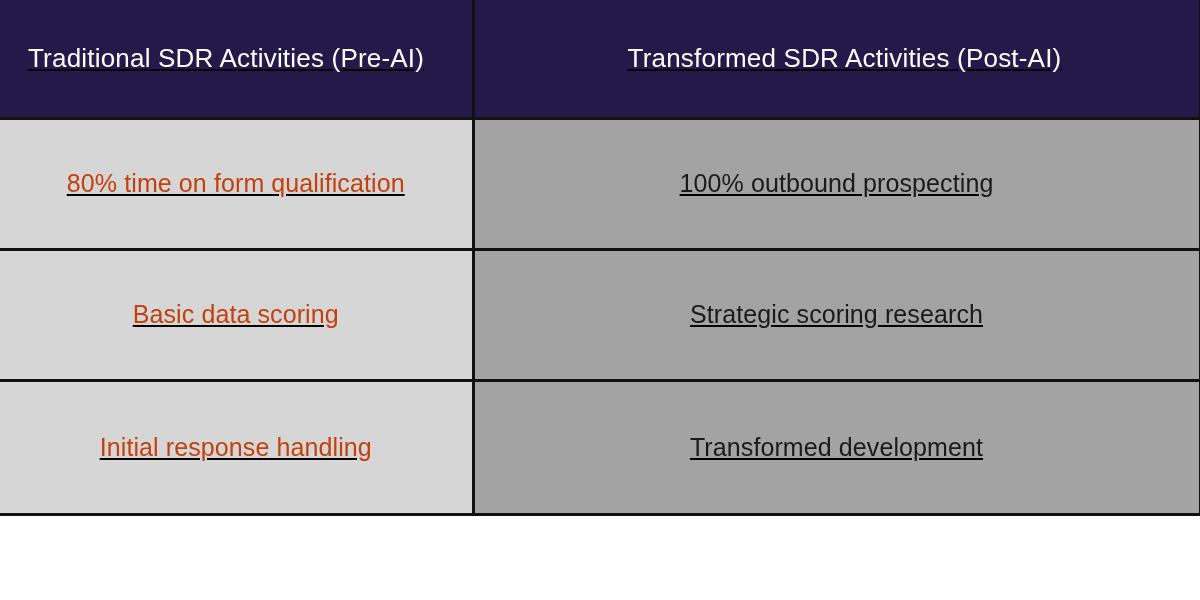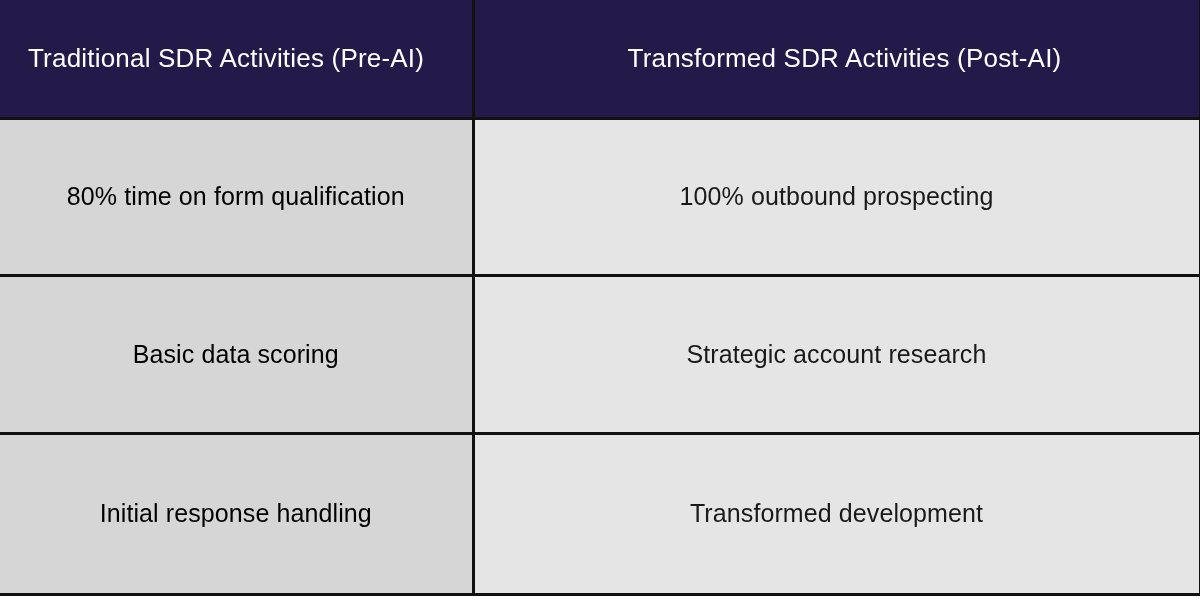--- a/index.html
+++ b/index.html
@@ -19,21 +19,22 @@
     width: 1200px;
     height: 600px;
     position: relative;
     box-sizing: border-box;
   }
 
   table.comparison-table {
     border-collapse: collapse;
     table-layout: fixed;
     width: 1200px;
-    height: 596px;
+    height: 516px;
+    text-decoration: underline;
   }
 
   col.col-left  { width: 473px; }
   col.col-right { width: 727px; }
 
   
   thead tr.header-row { height: 118px; }
 
   th.header-cell {
     background: #231a4a;
@@ -65,28 +66,28 @@
     font-weight: 400;
     padding: 0 26px;
     box-sizing: border-box;
     vertical-align: middle;
     text-align: center;
     letter-spacing: 0.1px;
   }
 
   td.cell.left-col {
     background: #d6d6d6;
-    color: #000000;
+    color: #c2410c;
     border-right: 3px solid #111111;
     border-bottom: 3px solid #111111;
     border-left: none;
   }
 
   td.cell.right-col {
-    background: #e5e5e5;
+    background: #a3a3a3;
     color: #1a1a1a;
     border-right: 3px solid #111111;
     border-bottom: 3px solid #111111;
   }
 
   
   tbody tr.data-row.last-row td.cell.left-col {
     border-bottom: 3px solid #111111;
     background-clip: padding-box;
   }
@@ -110,21 +111,21 @@
       </tr>
     </thead>
 
     <tbody>
       <tr class="data-row">
         <td class="cell left-col">80% time on form qualification</td>
         <td class="cell right-col">100% outbound prospecting</td>
       </tr>
       <tr class="data-row">
         <td class="cell left-col">Basic data scoring</td>
-        <td class="cell right-col">Strategic account research</td>
+        <td class="cell right-col">Strategic scoring research</td>
       </tr>
       <tr class="data-row last-row">
         <td class="cell left-col">Initial response handling</td>
         <td class="cell right-col">Transformed development</td>
       </tr>
     </tbody>
   </table>
 
 </div>
 

